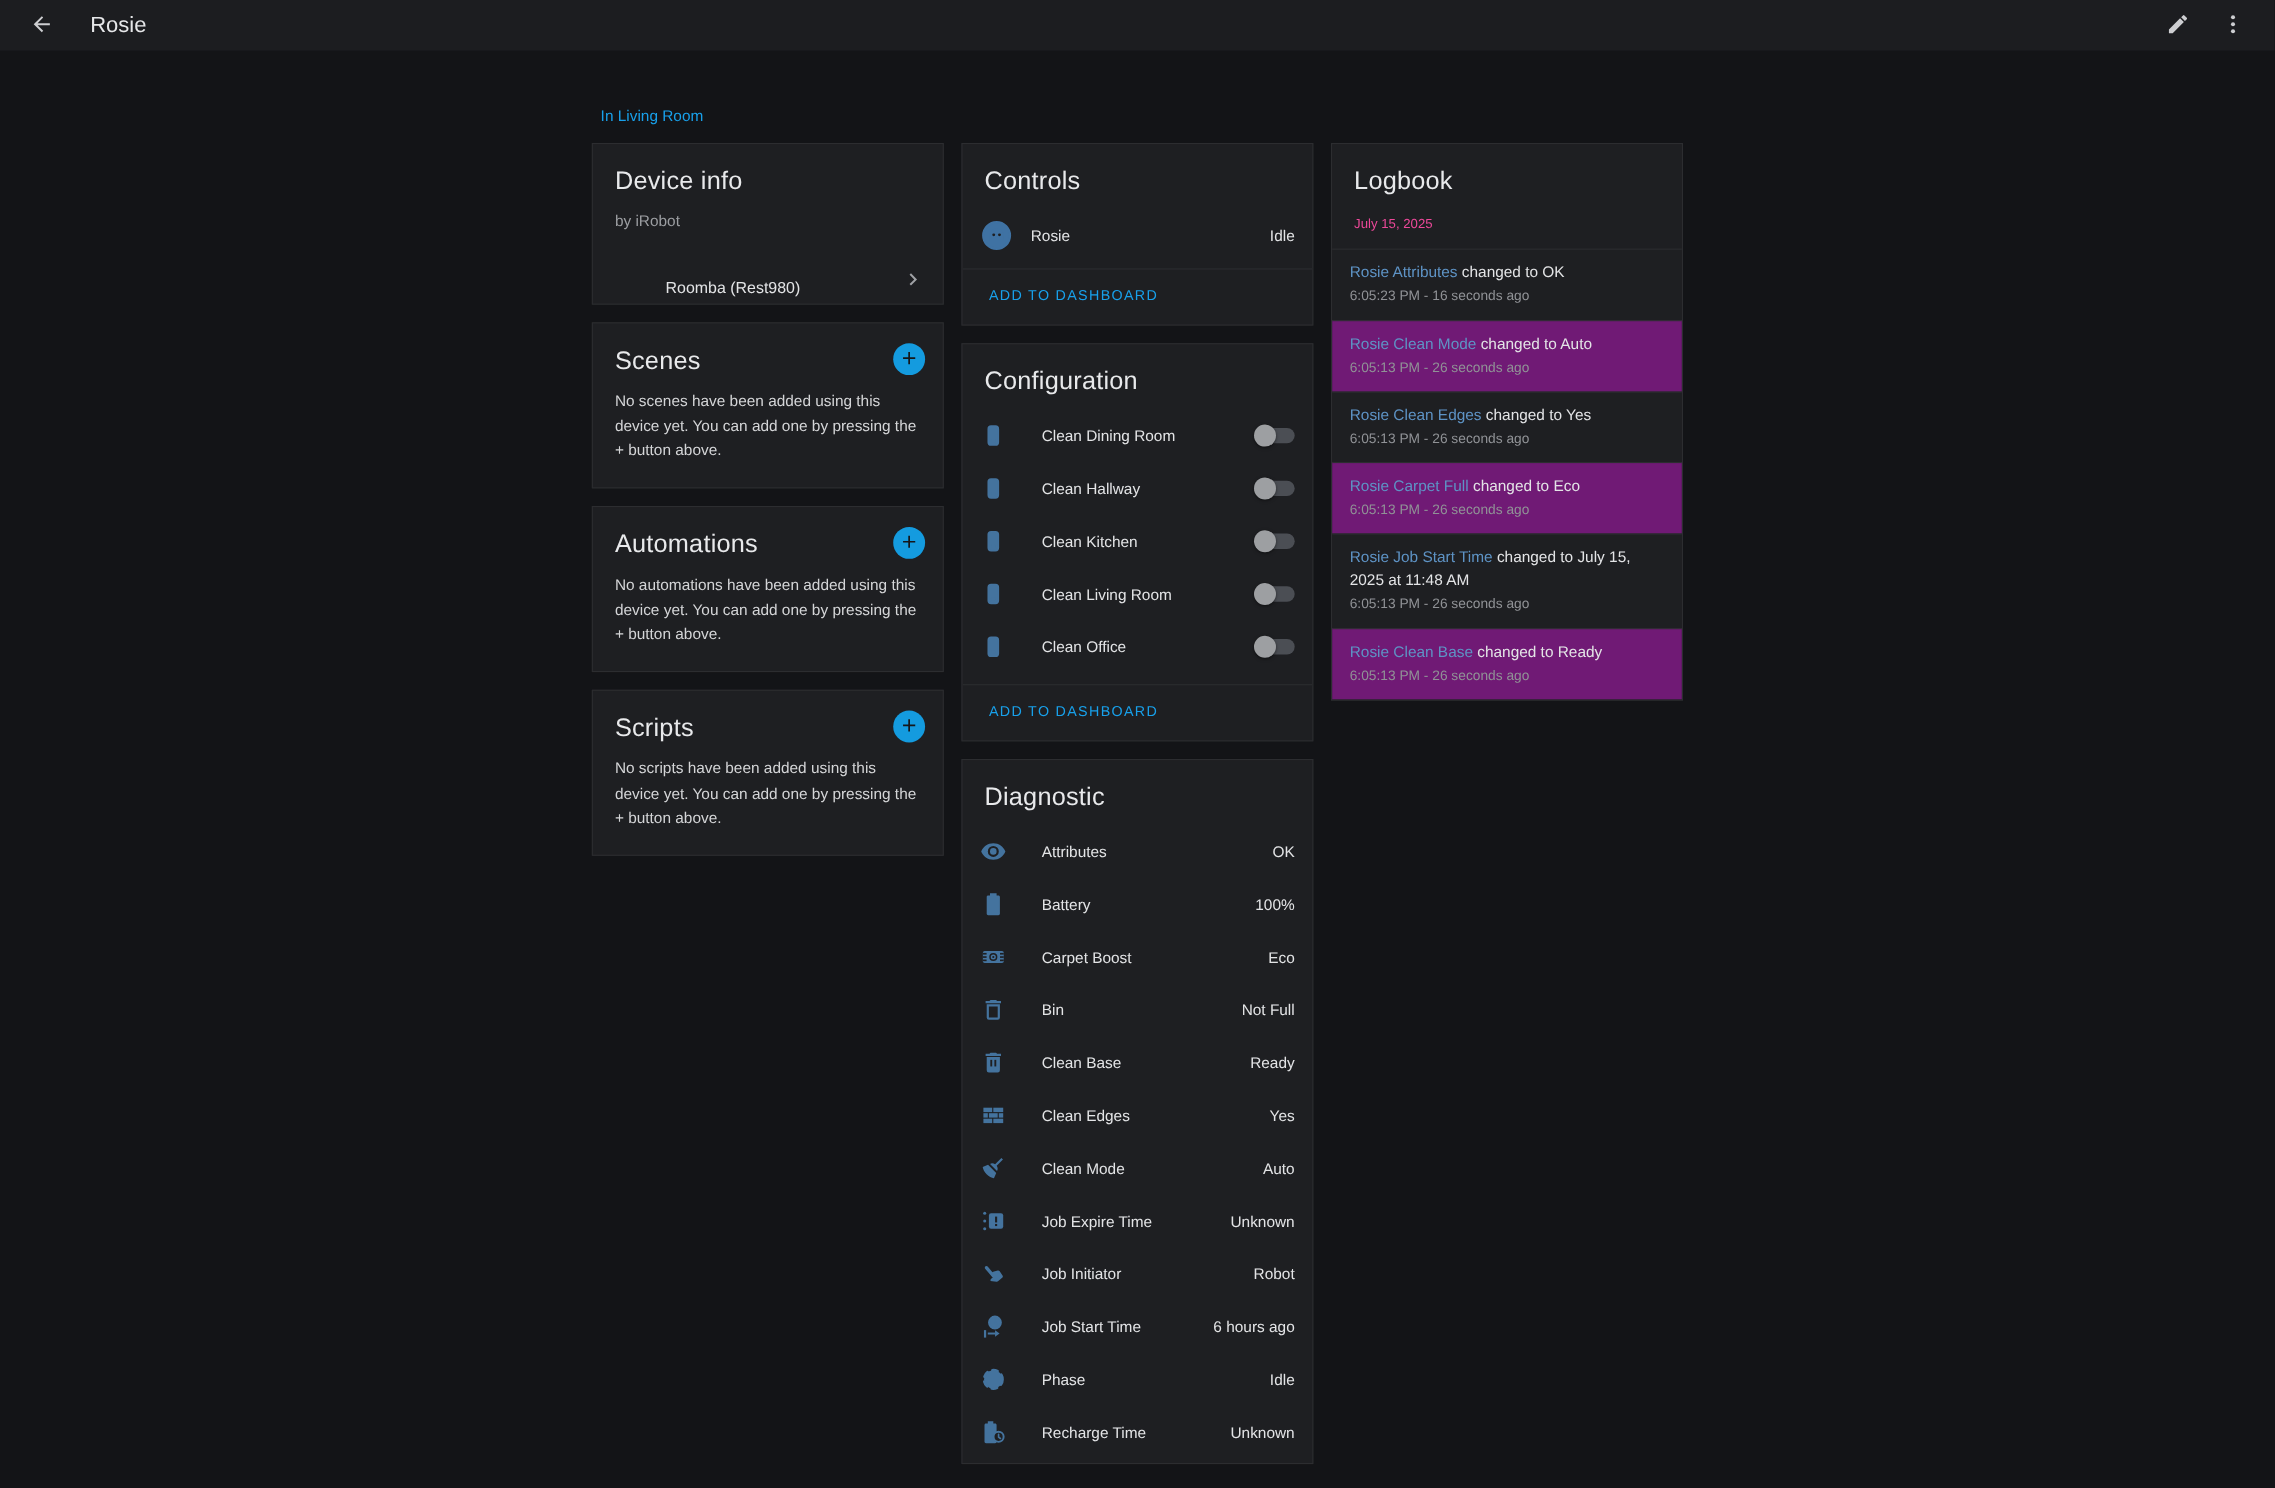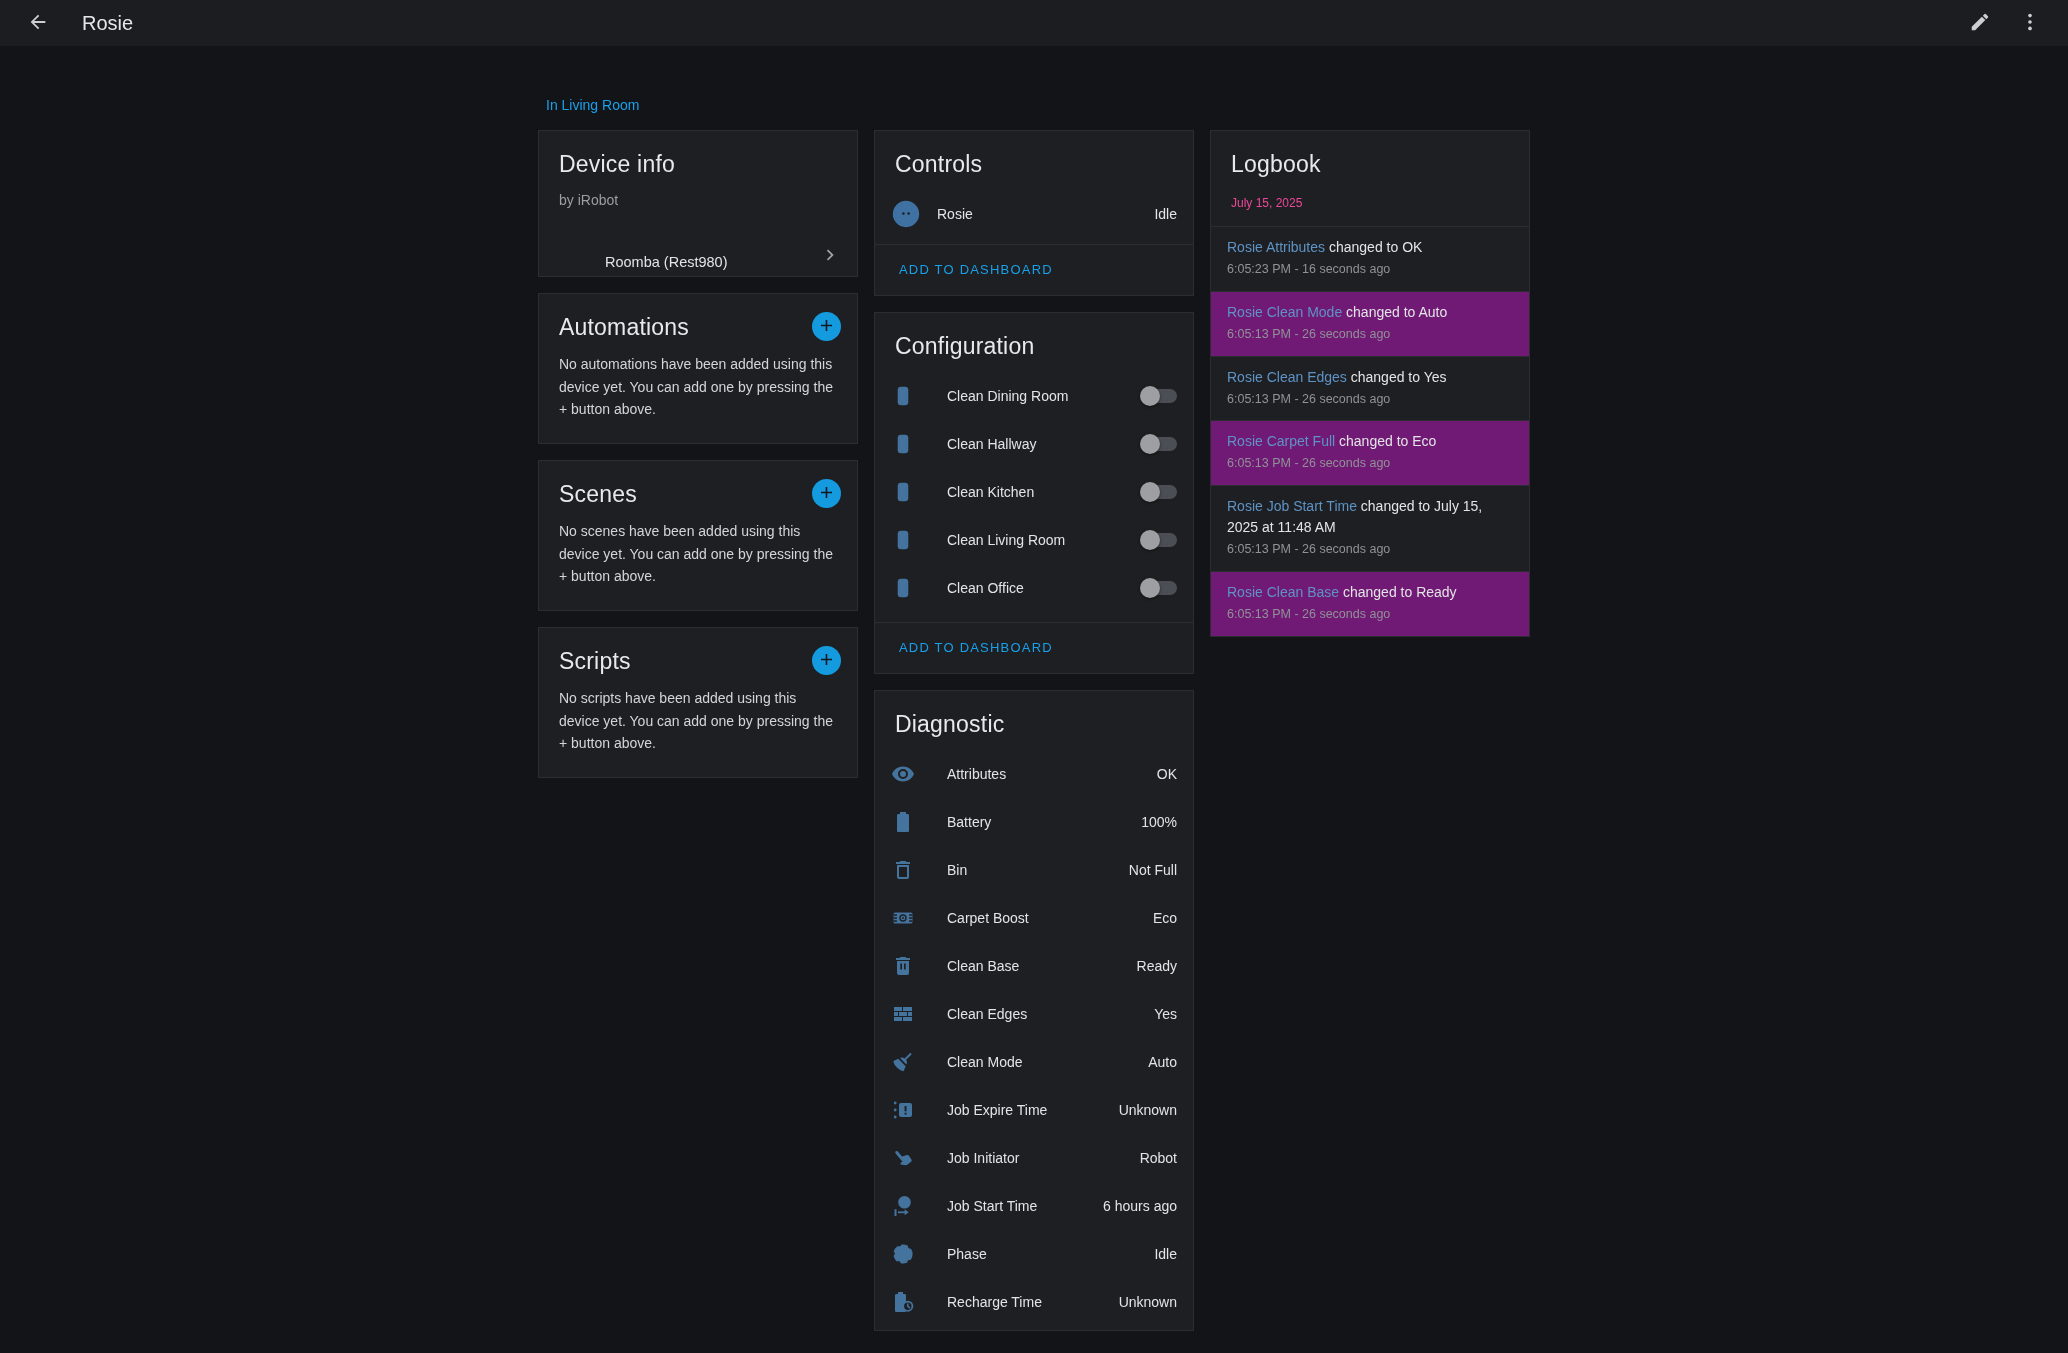--- a/index.html
+++ b/index.html
@@ -117,40 +117,40 @@
       <div class="via-row">
         <span class="via-label">Roomba (Rest980)</span>
         <span><svg viewBox="0 0 24 24">
               <path d="M8.6 16.6 13.2 12 8.6 7.4 10 6l6 6-6 6z"></path>
             </svg></span>
       </div>
     </div>
 
     <div class="card">
       <div class="card-head">
+        <div class="card-title">Scenes</div>
+        <button class="plus-btn">
+          <span><svg viewBox="0 0 24 24">
+                <path d="M19 13h-6v6h-2v-6H5v-2h6V5h2v6h6z"></path>
+              </svg></span>
+        </button>
+      </div>
+      <div class="empty-text">No scenes have been added using this device yet. You can add one by pressing the + button above.</div>
+    </div>
+
+    <div class="card">
+      <div class="card-head">
         <div class="card-title">Automations</div>
         <button class="plus-btn">
           <span><svg viewBox="0 0 24 24">
                 <path d="M19 13h-6v6h-2v-6H5v-2h6V5h2v6h6z"></path>
               </svg></span>
         </button>
       </div>
       <div class="empty-text">No automations have been added using this device yet. You can add one by pressing the + button above.</div>
-    </div>
-
-    <div class="card">
-      <div class="card-head">
-        <div class="card-title">Scenes</div>
-        <button class="plus-btn">
-          <span><svg viewBox="0 0 24 24">
-                <path d="M19 13h-6v6h-2v-6H5v-2h6V5h2v6h6z"></path>
-              </svg></span>
-        </button>
-      </div>
-      <div class="empty-text">No scenes have been added using this device yet. You can add one by pressing the + button above.</div>
     </div>
 
     <div class="card">
       <div class="card-head">
         <div class="card-title">Scripts</div>
         <button class="plus-btn">
           <span><svg viewBox="0 0 24 24">
                 <path d="M19 13h-6v6h-2v-6H5v-2h6V5h2v6h6z"></path>
               </svg></span>
         </button>
@@ -266,49 +266,49 @@
               <svg viewBox="0 0 24 24">
                 <path d="M16.67 4H15V2H9v2H7.33A1.33 1.33 0 0 0 6 5.33v15.34C6 21.4 6.6 22 7.33 22h9.34c.73 0 1.33-.6 1.33-1.33V5.33C18 4.6 17.4 4 16.67 4z"></path>
               </svg>
             </span>
           <span class="ename">Battery</span>
           <span class="evalue">100%</span>
         </div>
         <div class="entity-row">
           <span class="eicon">
               <svg viewBox="0 0 24 24">
-                <path d="M6 19a2 2 0 0 0 2 2h8a2 2 0 0 0 2-2V7H6v12zM8 9h8v10H8V9zm7.5-5-1-1h-5l-1 1H5v2h14V4h-3.5z"></path>
-              </svg>
-            </span>
-          <span class="ename">Bin</span>
-          <span class="evalue">Not Full</span>
-        </div>
-        <div class="entity-row">
-          <span class="eicon">
-              <svg viewBox="0 0 24 24">
                 <rect x="2.5" y="6.5" width="19" height="11" rx="1.6" fill="currentColor"></rect>
                 <g fill="#1e1f22">
                   <rect x="2.5" y="8.3" width="3.4" height="1.5"></rect>
                   <rect x="2.5" y="11.3" width="3.4" height="1.5"></rect>
                   <rect x="2.5" y="14.3" width="3.4" height="1.5"></rect>
                   <rect x="18.1" y="8.3" width="3.4" height="1.5"></rect>
                   <rect x="18.1" y="11.3" width="3.4" height="1.5"></rect>
                   <rect x="18.1" y="14.3" width="3.4" height="1.5"></rect>
                   <circle cx="12" cy="12" r="3.7"></circle>
                 </g>
                 <circle cx="12" cy="12" r="2.3" fill="currentColor"></circle>
                 <circle cx="12" cy="12" r="1" fill="#1e1f22"></circle>
               </svg>
             </span>
           <span class="ename">Carpet Boost</span>
           <span class="evalue">Eco</span>
         </div>
         <div class="entity-row">
           <span class="eicon">
               <svg viewBox="0 0 24 24">
+                <path d="M6 19a2 2 0 0 0 2 2h8a2 2 0 0 0 2-2V7H6v12zM8 9h8v10H8V9zm7.5-5-1-1h-5l-1 1H5v2h14V4h-3.5z"></path>
+              </svg>
+            </span>
+          <span class="ename">Bin</span>
+          <span class="evalue">Not Full</span>
+        </div>
+        <div class="entity-row">
+          <span class="eicon">
+              <svg viewBox="0 0 24 24">
                 <path d="M6 19a2 2 0 0 0 2 2h8a2 2 0 0 0 2-2V7H6v12zM19 4h-3.5l-1-1h-5l-1 1H5v2h14V4z"></path>
                 <rect x="9.3" y="9.5" width="1.7" height="6" fill="#1e1f22"></rect>
                 <rect x="13" y="9.5" width="1.7" height="6" fill="#1e1f22"></rect>
               </svg>
             </span>
           <span class="ename">Clean Base</span>
           <span class="evalue">Ready</span>
         </div>
         <div class="entity-row">
           <span class="eicon">

